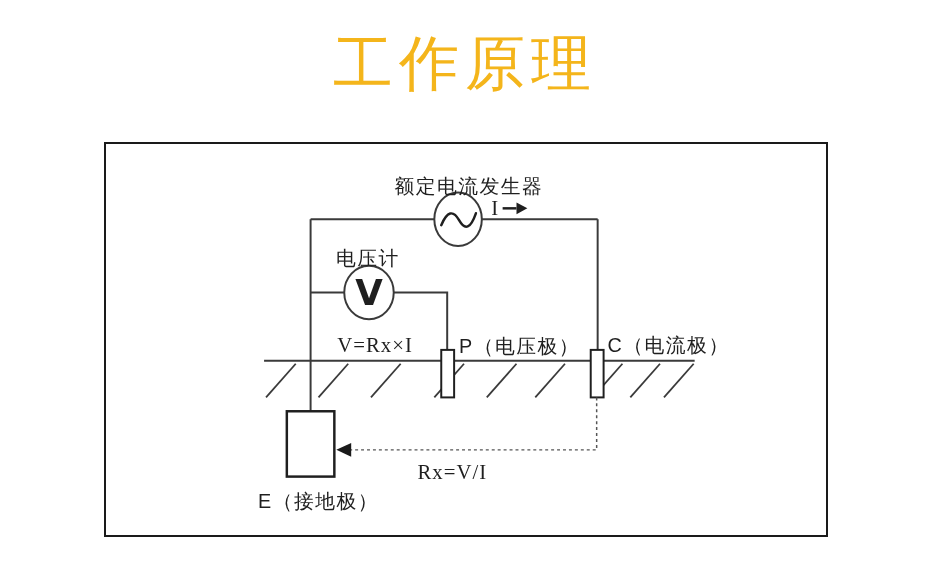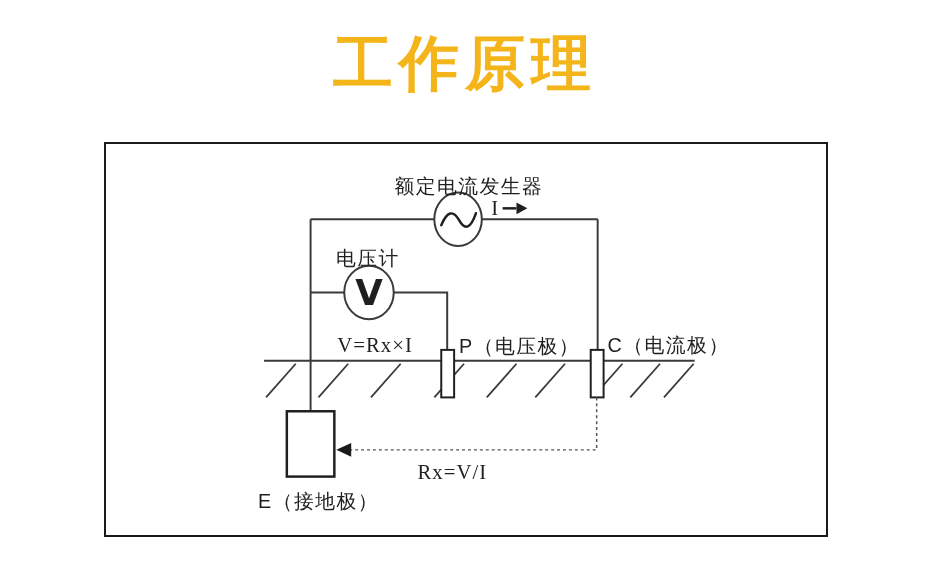--- a/index.html
+++ b/index.html
@@ -15,21 +15,21 @@
     background: #ffffff;
     overflow: hidden;
   }
   .title {
     position: absolute;
     top: 34px;
     left: 0;
     width: 100%;
     text-align: center;
     font-size: 60px;
-    font-weight: 700;
+    font-weight: 400;
     letter-spacing: 6px;
     color: #F4B51B;
     line-height: 1.0;
   }
   .diagram-box {
     position: absolute;
     left: 104px;
     top: 142px;
     width: 724px;
     height: 395px;

